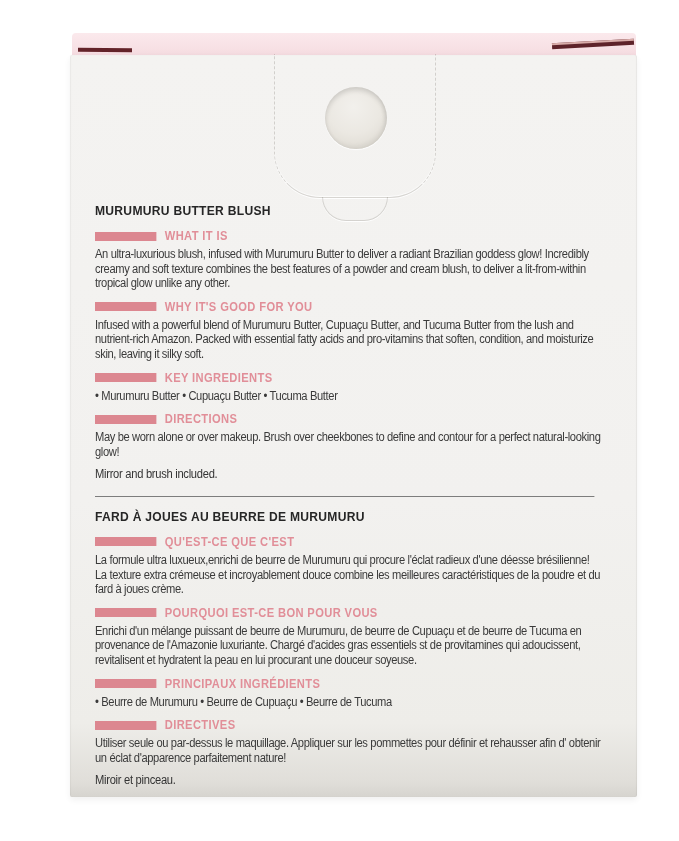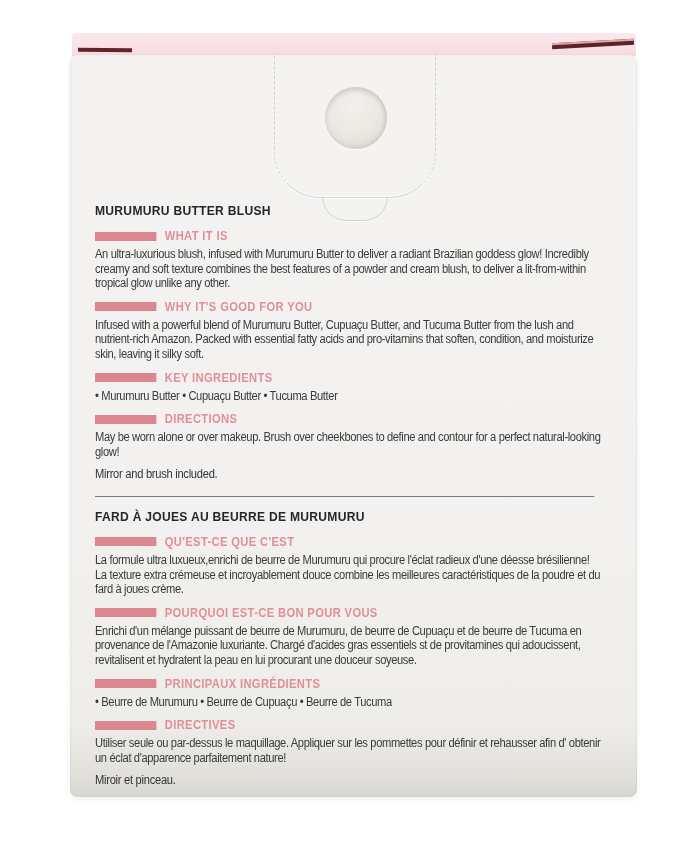--- a/index.html
+++ b/index.html
@@ -21,21 +21,21 @@
   }
   .flap-edge-right {
     position:absolute; right:2px; top:8px; width:82px; height:4px;
     background:#5e232a; border-top:2px solid #d9adaa; transform:rotate(-3deg);
   }
 
   
   .box-face {
     position:absolute; left:0; top:22px; width:567px; height:742px;
     background:linear-gradient(180deg,#f4f3f1 0%,#f2f1ef 60%,#eeede9 90%,#e0deD9 98%,#d6d4cf 100%);
-    border-radius:8px;
+    border-radius:2px;
     box-shadow: inset 1px 0 1px rgba(0,0,0,0.04), inset -1px 0 1px rgba(0,0,0,0.05), 0 3px 6px rgba(0,0,0,0.06);
   }
 
   
   .hang-tab {
     position:absolute; left:204px; top:-1px; width:160px; height:143px;
     border-left:1px dashed rgba(90,85,75,0.22);
     border-right:1px dashed rgba(90,85,75,0.22);
     border-bottom:1px solid rgba(90,85,75,0.18);
     border-radius:0 0 46px 46px;

